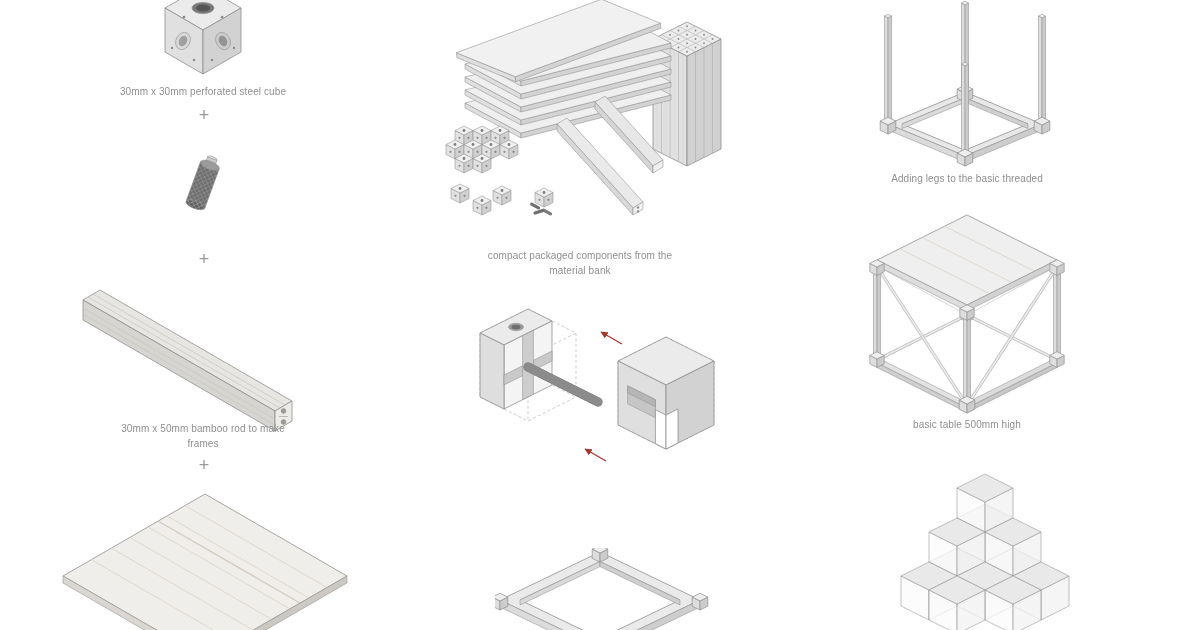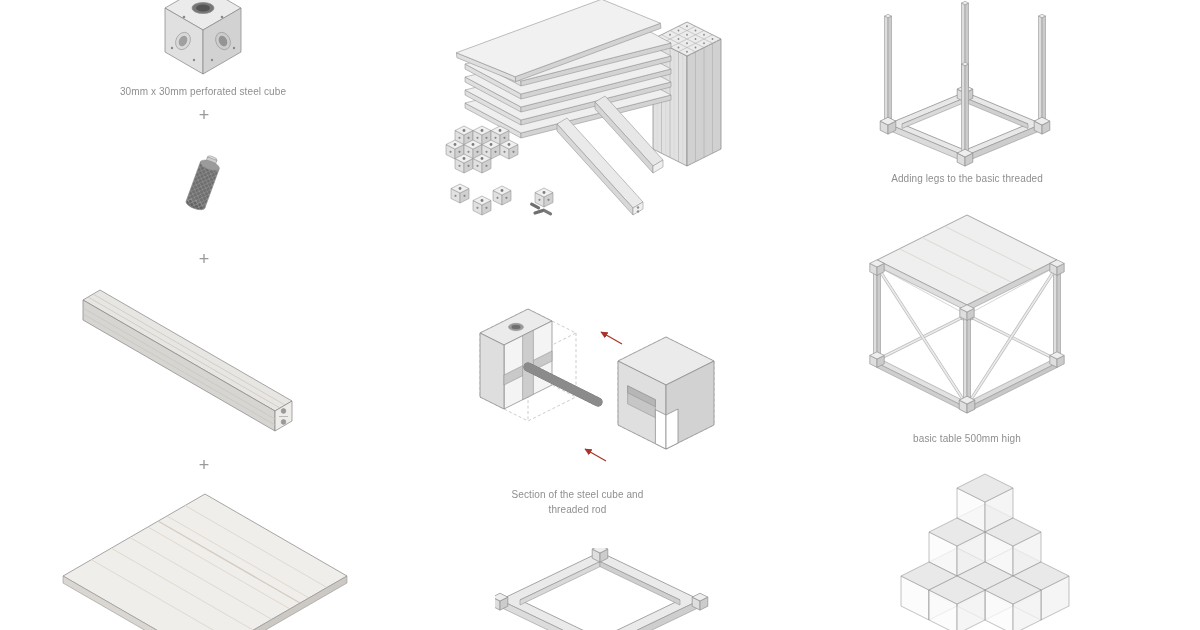--- a/index.html
+++ b/index.html
@@ -98,20 +98,21 @@
       <polygon class="s" points="212,123 195,133 195,153 212,143" fill="#eeece9"></polygon>
       <line class="lnA" x1="13" y1="16" x2="205" y2="127"></line>
       <line class="lnA" x1="8" y1="19" x2="200" y2="130"></line>
       <line class="lnA" x1="3" y1="30" x2="195" y2="141"></line>
       <line class="lnA" x1="3" y1="36" x2="195" y2="147"></line>
       <circle class="s6" cx="203.5" cy="133" r="2.4" fill="#9a9a9a"></circle>
       <circle class="s6" cx="203.5" cy="144" r="2.4" fill="#9a9a9a"></circle>
       <line class="s6" x1="199" y1="138.5" x2="208" y2="138.5"></line>
     </svg>
   </div>
+  <div class="caption" style="left:113px;top:421px;width:180px">30mm x 50mm bamboo rod to make frames</div>
   <div class="plus" style="left:196px;top:455px">+</div>
 
   <div class="fig" style="left:55px;top:486px;width:300px;height:144px">
     <svg viewBox="0 0 300 144" width="300" height="144">
       <polygon class="s" points="150,8 292,90 150,172 8,90" fill="#f0eeea"></polygon>
       <line class="grain" x1="130" y1="19.5" x2="272" y2="101.5"></line>
       <line class="grain" x1="112" y1="30" x2="254" y2="112"></line>
       <line class="grain2" x1="103" y1="35" x2="245" y2="117"></line>
       <line class="grain" x1="93" y1="41" x2="235" y2="123"></line>
       <line class="grain" x1="75" y1="51.5" x2="217" y2="133.5"></line>
@@ -235,20 +236,21 @@
           </g>
         <g transform="translate(108,208) rotate(28)">
             <rect x="0" y="0" width="11" height="3.2" rx="1.6" fill="#7a7a7a"></rect>
           </g>
         <g transform="translate(98,212) rotate(-18)">
             <rect x="0" y="0" width="11" height="3.2" rx="1.6" fill="#6f6f6f"></rect>
           </g>
       </g>
     </svg>
   </div>
+  <div class="caption" style="left:485px;top:248px;width:190px">compact packaged components from the material bank</div>
 
   <div class="fig" style="left:470px;top:303px;width:280px;height:178px">
     <svg viewBox="0 0 280 178" width="280" height="178">
       <defs>
         <marker id="arrR" markerWidth="7" markerHeight="7" refX="5.5" refY="3" orient="auto">
           <path d="M0,0 L6,3 L0,6 Z" fill="#a8352c"></path>
         </marker>
       </defs>
 
       <g>
@@ -295,21 +297,20 @@
         <polygon class="s" points="185.4,106.7 196,112 196,146 185.4,140.7" fill="#ffffff"></polygon>
         <polygon class="s" points="196,112 208,106 208,140 196,146" fill="#ffffff"></polygon>
       </g>
 
       <g>
         <line class="red" x1="152" y1="41" x2="131" y2="29" marker-end="url(#arrR)"></line>
         <line class="red" x1="136" y1="158" x2="115" y2="146" marker-end="url(#arrR)"></line>
       </g>
     </svg>
   </div>
-  <div class="caption" style="left:495px;top:487px;width:165px">Section of the steel cube and threaded rod</div>
 
   <div class="fig" style="left:495px;top:548px;width:215px;height:82px">
     <svg viewBox="0 0 215 82" width="215" height="82">
       <polygon class="s" points="105,4 205,52 105,100 5,52" fill="#eaeaea"></polygon>
       <polygon class="s" points="105,13.6 185,52 105,90.4 25,52" fill="#ffffff"></polygon>
       <polygon class="s6" points="105,13.6 25,52 25,57 105,18.6" fill="#d9d9d9"></polygon>
       <polygon class="s6" points="105,13.6 185,52 185,57 105,18.6" fill="#cfcfcf"></polygon>
       <polygon class="s6" points="5,52 105,100 105,107 5,59" fill="#dcdcdc"></polygon>
       <polygon class="s6" points="205,52 105,100 105,107 205,59" fill="#cecece"></polygon>
       <use href="#corner-cube" transform="translate(105,5) scale(1.3)"></use>
@@ -390,21 +391,21 @@
       <use href="#corner-cube" transform="translate(192,59) scale(1.2)"></use>
       <use href="#corner-cube" transform="translate(12,151) scale(1.2)"></use>
       <use href="#corner-cube" transform="translate(192,151) scale(1.2)"></use>
 
       <polygon class="s6" points="98.5,103 102,105 102,197 98.5,195" fill="#dedede"></polygon>
       <polygon class="s6" points="102,105 105.5,103 105.5,195 102,197" fill="#cbcbcb"></polygon>
       <use href="#corner-cube" transform="translate(102,104) scale(1.2)"></use>
       <use href="#corner-cube" transform="translate(102,196) scale(1.3)"></use>
     </svg>
   </div>
-  <div class="caption" style="left:867px;top:431px;width:200px">basic table 500mm high</div>
+  <div class="caption" style="left:867px;top:417px;width:200px">basic table 500mm high</div>
 
   <div class="fig" style="left:890px;top:472px;width:190px;height:158px">
     <svg viewBox="0 0 190 158" width="190" height="158">
       <use href="#wire-cube" transform="translate(95,76)"></use>
       <use href="#wire-cube" transform="translate(95,46)"></use>
       <use href="#wire-cube" transform="translate(95,16)"></use>
       <use href="#wire-cube" transform="translate(123,90)"></use>
       <use href="#wire-cube" transform="translate(67,90)"></use>
       <use href="#wire-cube" transform="translate(123,60)"></use>
       <use href="#wire-cube" transform="translate(67,60)"></use>

